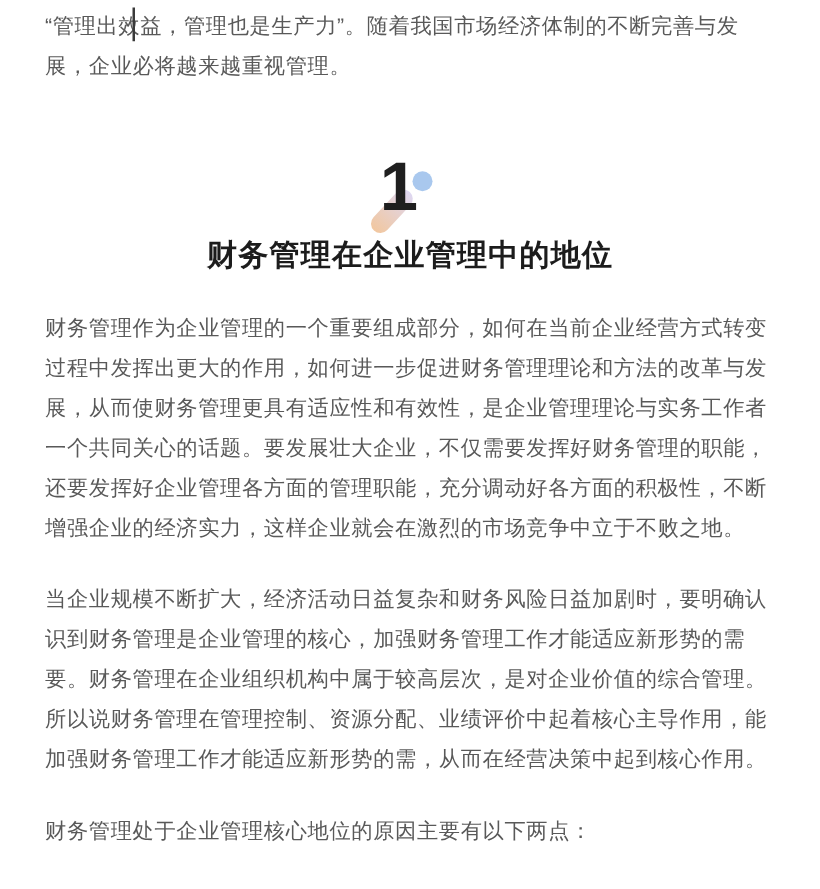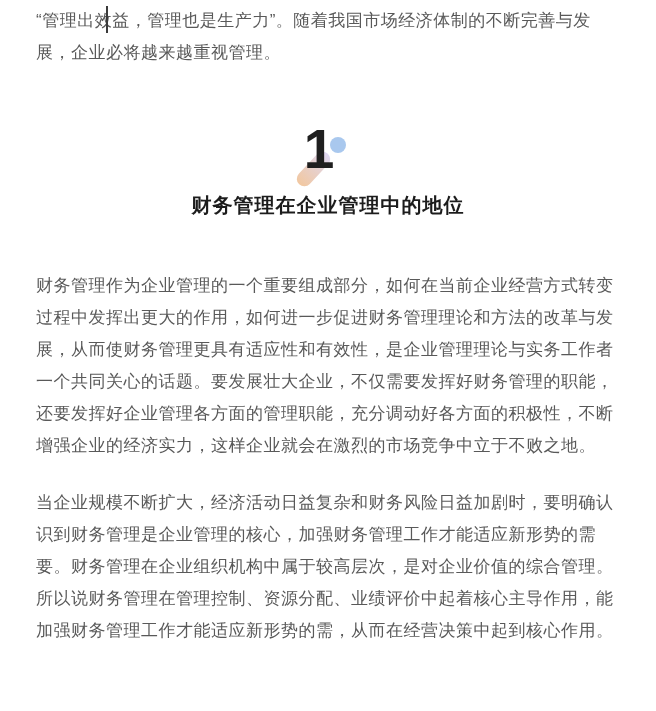--- a/index.html
+++ b/index.html
@@ -75,27 +75,27 @@
     top: 13px;
     width: 16px;
     height: 16px;
     border-radius: 50%;
     background: #a9c8ee;
     z-index: 1;
   }
   .heading {
     margin: 4px 0 0 0;
     text-align: center;
-    font-size: 20px;
+    font-size: 24px;
     line-height: 30px;
     font-weight: 700;
     letter-spacing: 1px;
     color: #1c1c1c;
   }
-  .para.body-1 { margin-top: 50px; }
+  .para.body-1 { margin-top: 27px; }
   .para.body-2 { margin-top: 25px; }
   .para.body-3 { margin-top: 25px; }
 </style>
 </head>
 <body>
 
 <div class="page">
 
   <p class="para intro">“管理出效益，管理也是生产力”。随着我国市场经济体制的不断完善与发
 展，企业必将越来越重视管理。</p>
@@ -116,14 +116,15 @@
 一个共同关心的话题。要发展壮大企业，不仅需要发挥好财务管理的职能，
 还要发挥好企业管理各方面的管理职能，充分调动好各方面的积极性，不断
 增强企业的经济实力，这样企业就会在激烈的市场竞争中立于不败之地。</p>
 
   <p class="para body-2">当企业规模不断扩大，经济活动日益复杂和财务风险日益加剧时，要明确认
 识到财务管理是企业管理的核心，加强财务管理工作才能适应新形势的需
 要。财务管理在企业组织机构中属于较高层次，是对企业价值的综合管理。
 所以说财务管理在管理控制、资源分配、业绩评价中起着核心主导作用，能
 加强财务管理工作才能适应新形势的需，从而在经营决策中起到核心作用。</p>
 
+  <p class="para body-3">财务管理处于企业管理核心地位的原因主要有以下两点：</p>
 
 </div>
 
 </body></html>

